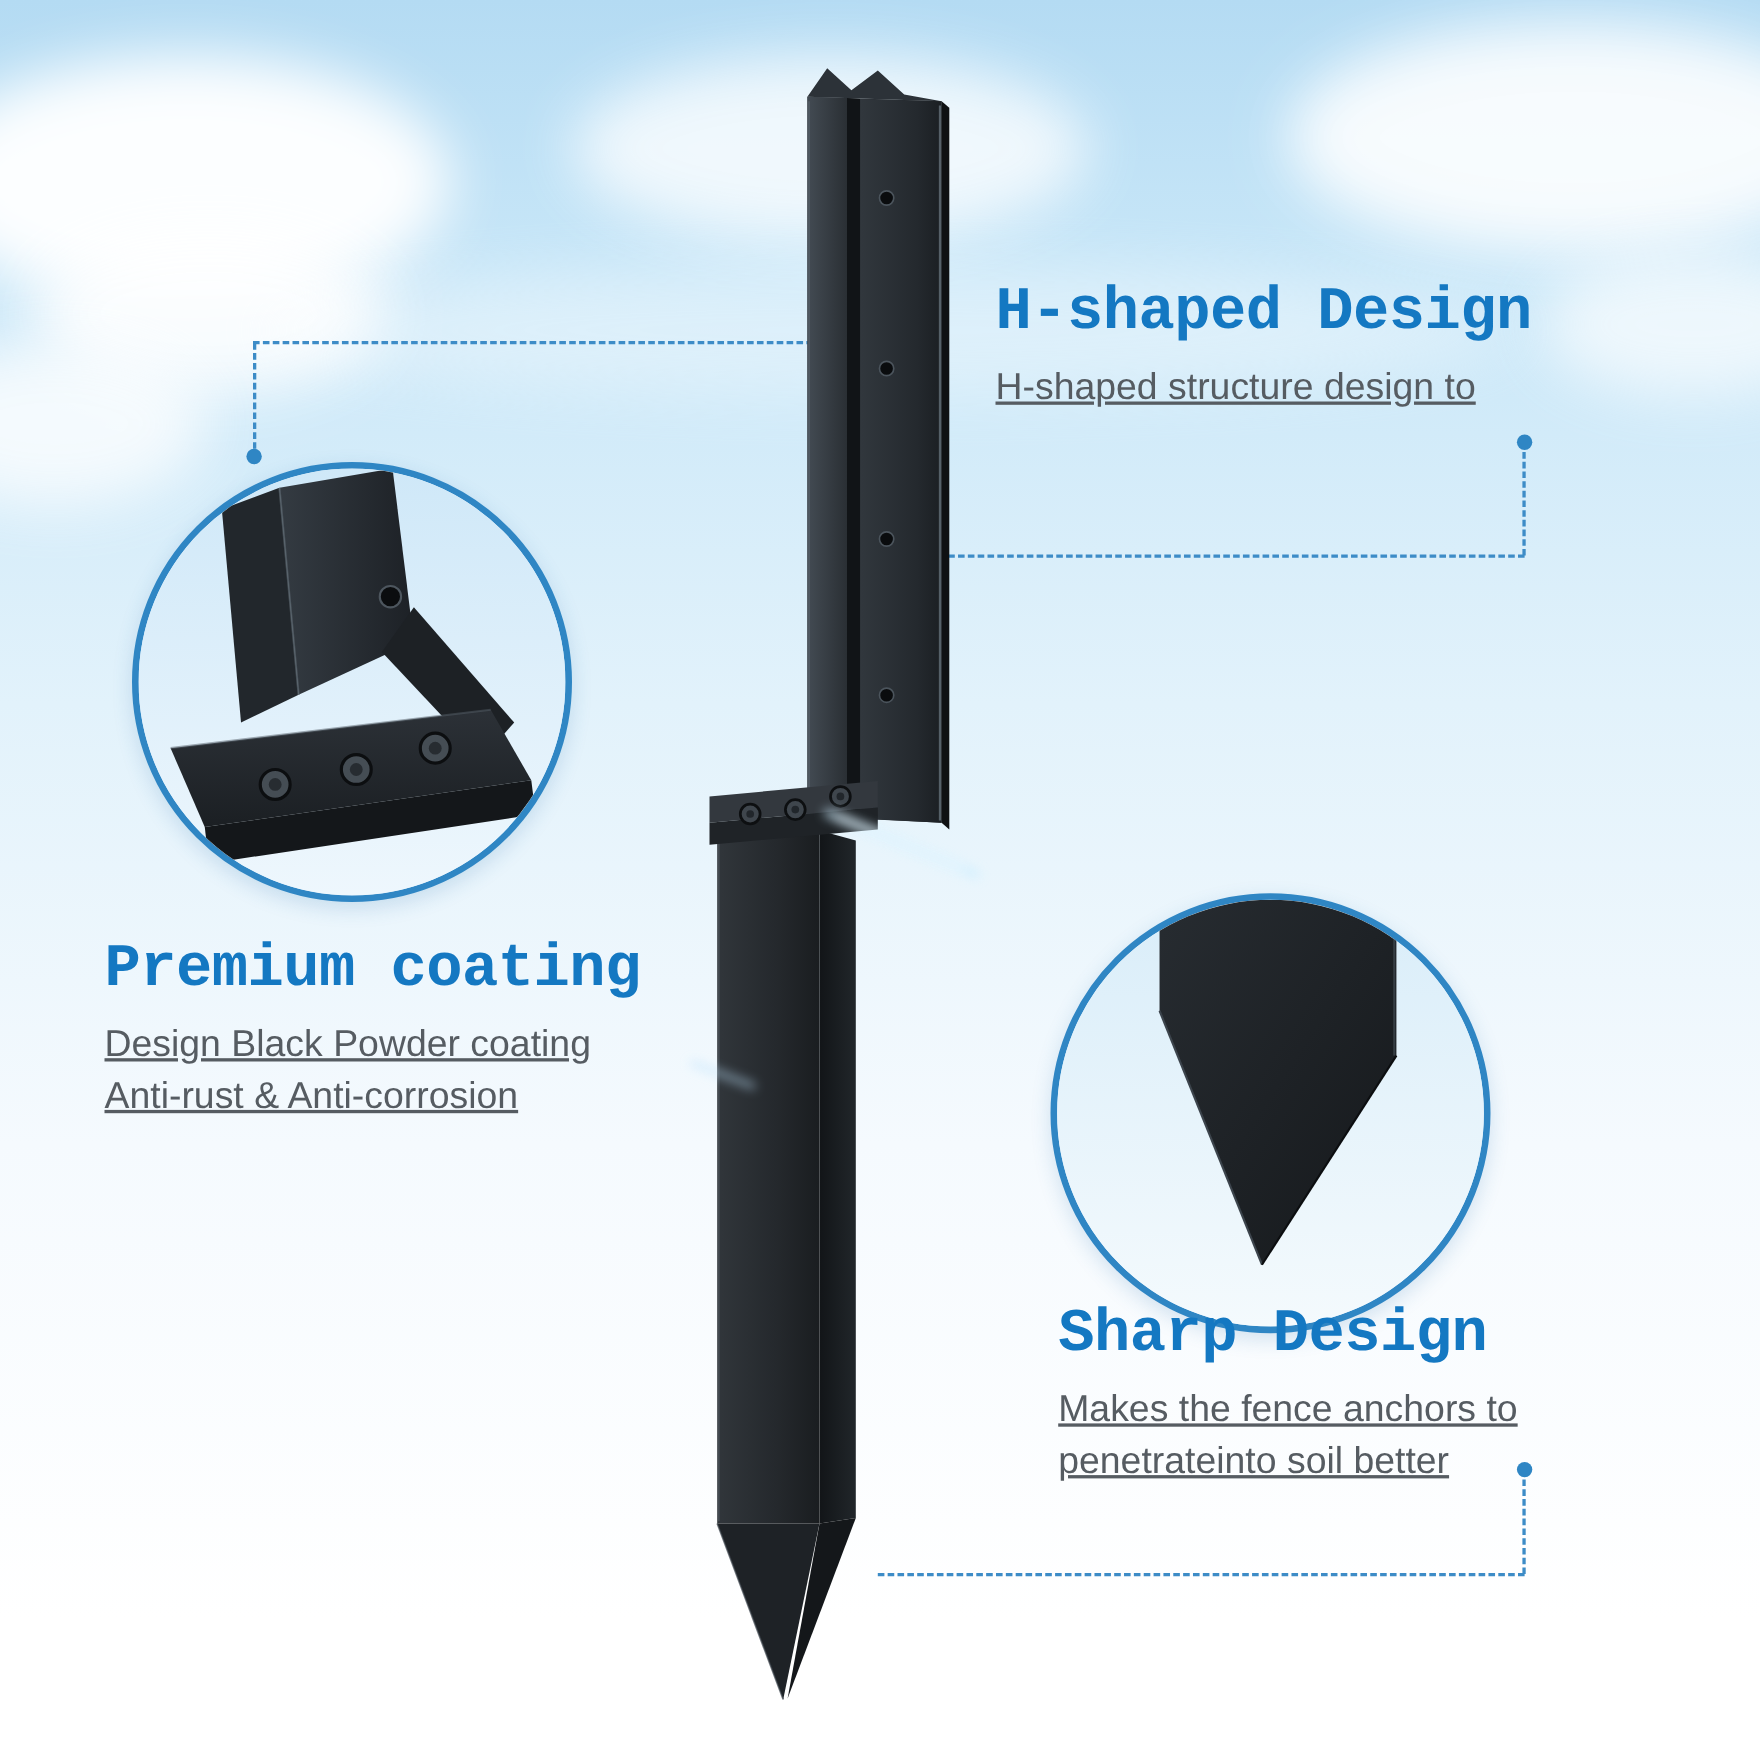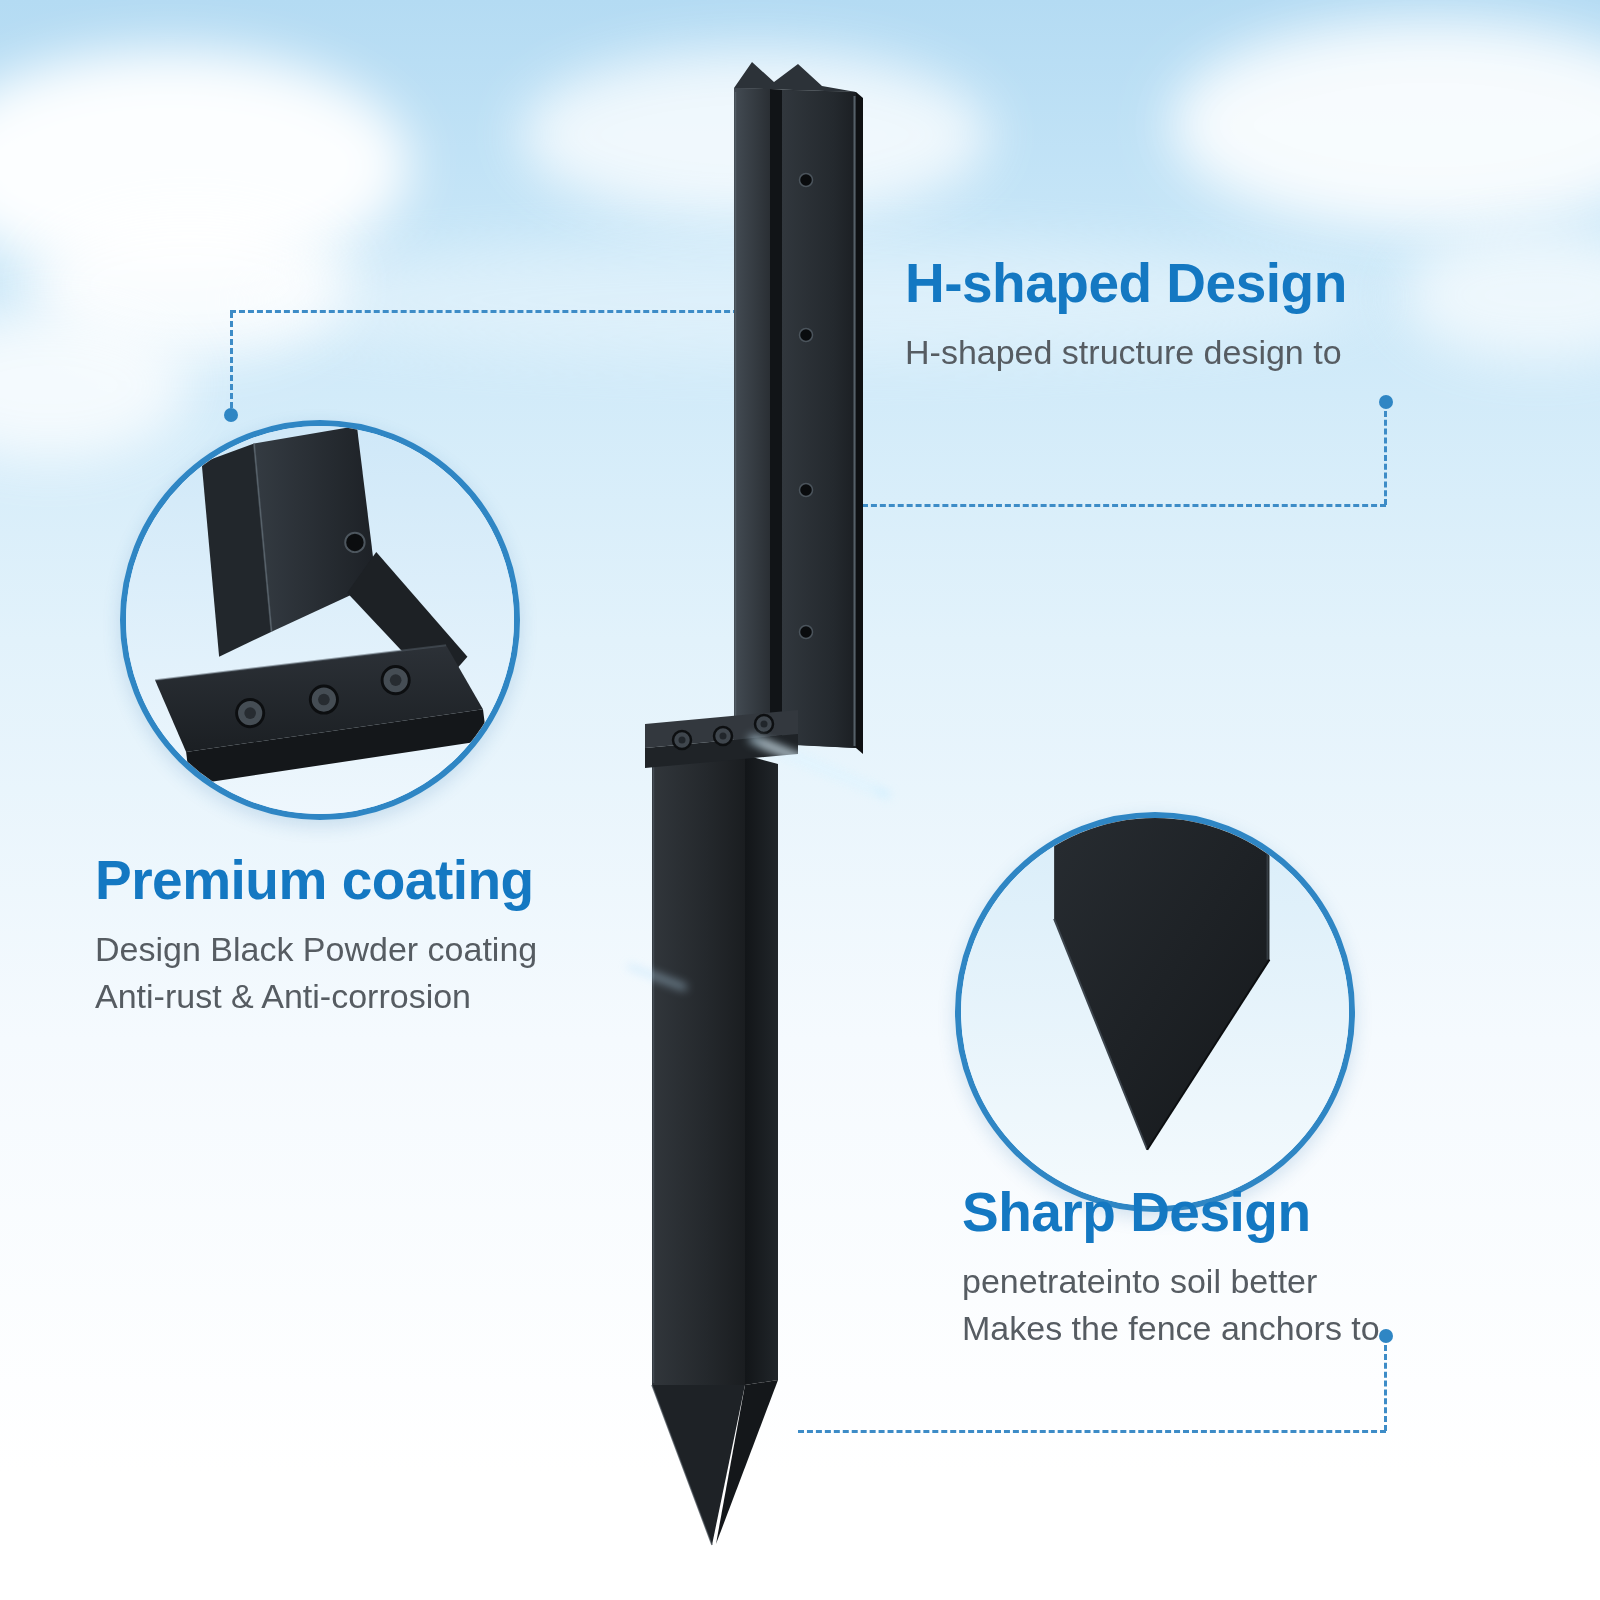--- a/index.html
+++ b/index.html
@@ -32,23 +32,24 @@
     box-shadow:0 6px 18px rgba(40,110,170,0.18);
   }
   .callout-circle svg { display:block; width:100%; height:100%; }
   .circle-coating { left:120px; top:420px; width:400px; height:400px; }
   .circle-tip     { left:955px; top:812px; width:400px; height:400px; }
 
   .feature { position:absolute; }
   .feature h2 {
     font-size:55px; font-weight:bold; color:#1478c2; letter-spacing:-0.5px;
     line-height:1.05;
+    font-family:Liberation Mono, monospace;
   }
   .feature p { margin-top:16px; font-size:34px; color:#565c62; line-height:1.38; }
-  .feature p span { display:block; }
+  .feature p span { display:block;text-decoration:underline; }
 
   .feature-hshaped { left:905px; top:255px; width:560px; }
   .feature-coating { left:95px;  top:852px; width:620px; }
   .feature-sharp   { left:962px; top:1184px; width:560px; }
 </style>
 </head>
 <body>
 
 <div class="stage">
 
@@ -213,18 +214,18 @@
     <h2>Premium coating</h2>
     <p>
       <span>Design Black Powder coating</span>
       <span>Anti-rust &amp; Anti-corrosion</span>
     </p>
   </div>
 
   <div class="feature feature-sharp">
     <h2>Sharp Design</h2>
     <p>
+      <span>Makes the fence anchors to</span>
       <span>penetrateinto soil better</span>
-      <span>Makes the fence anchors to</span>
     </p>
   </div>
 
 </div>
 
 </body></html>

